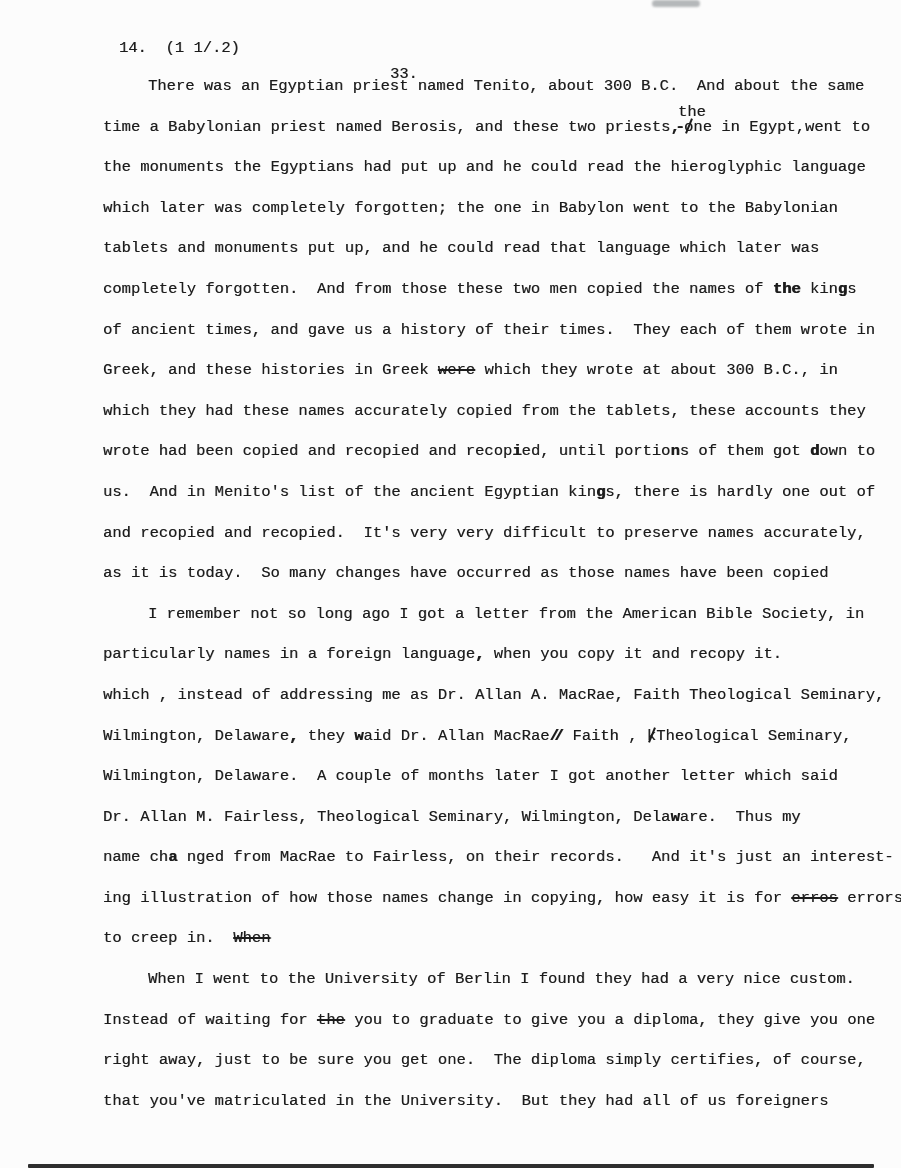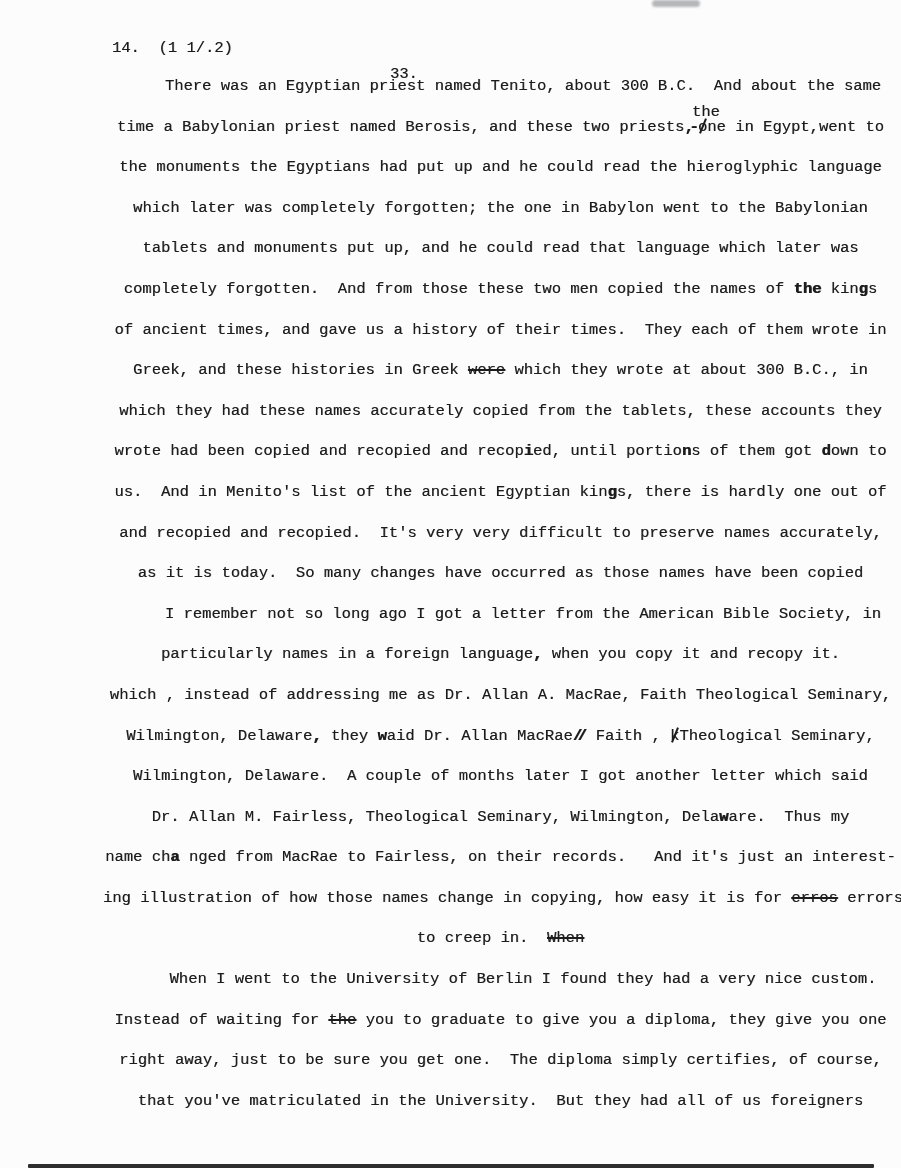--- a/index.html
+++ b/index.html
@@ -5,28 +5,28 @@
   html,body{margin:0;padding:0;background:#ffffff;}
   .page{
     position:relative;
     width:901px;height:1168px;
     background:#fcfcfc;
     overflow:hidden;
     font-family:"Liberation Mono","DejaVu Sans Mono",monospace;
     color:#1c1c1c;
   }
   .hdr{position:absolute;top:9px;left:0;width:100%;height:26px;font-size:15.5px;line-height:26px;white-space:pre;text-shadow:0.4px 0 0 rgba(28,28,28,0.55);}
-  .h-left{position:absolute;left:112px;}
+  .h-left{position:absolute;left:119px;}
   .h-page{position:absolute;left:390px;}
   .doc{
     position:absolute;top:66px;left:103px;width:795px;
     font-size:15.5px;
     text-shadow:0.4px 0 0 rgba(28,28,28,0.55);
   }
-  .line{height:40.6px;line-height:40.6px;white-space:pre;text-align:center;}
+  .line{height:40.6px;line-height:40.6px;white-space:pre;}
   .line.indent{padding-left:45px;}
   .st{text-decoration:line-through;text-decoration-thickness:2.4px;font-weight:normal;}
   .ot{font-weight:bold;text-shadow:0.7px 0 0 rgba(28,28,28,0.9);}
   .tight{letter-spacing:-4.5px;margin-right:4px;}
   .ins{position:relative;display:inline-block;width:0;top:-15px;left:-6px;white-space:pre;line-height:normal;overflow:visible;}
   .sl{position:relative;display:inline-block;line-height:normal;}
   .sl::after{content:"";position:absolute;left:4px;top:0px;width:1.8px;height:16px;background:currentColor;transform:rotate(22deg);}
   .smudge{position:absolute;left:652px;top:0;width:48px;height:7px;background:#b5b8ba;border-radius:4px;filter:blur(1.2px);}
   .bottombar{position:absolute;left:28px;bottom:0;width:846px;height:4px;background:#2e2e2e;border-radius:1px;}
 </style>

